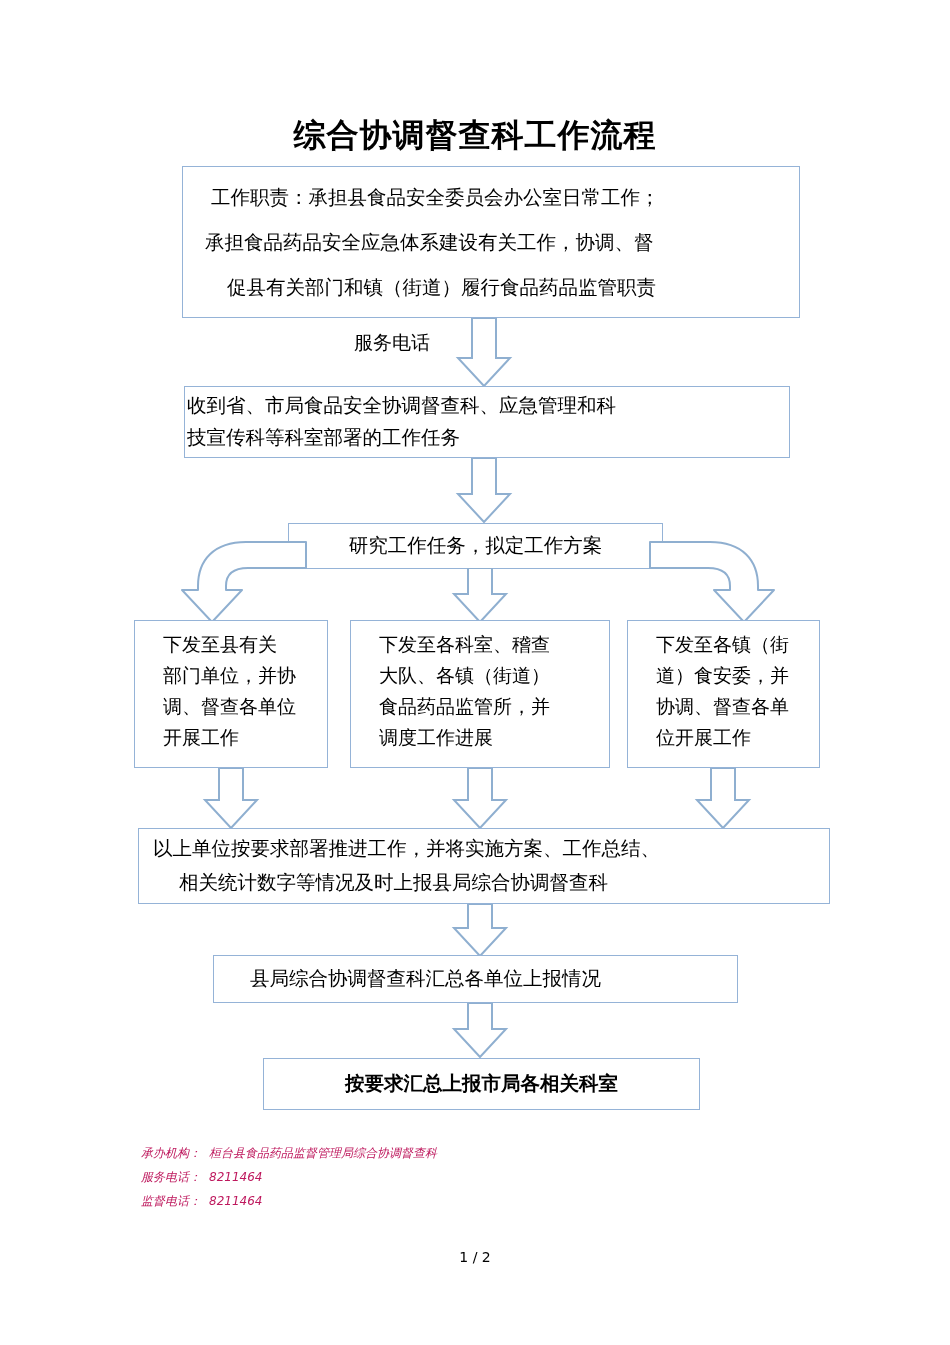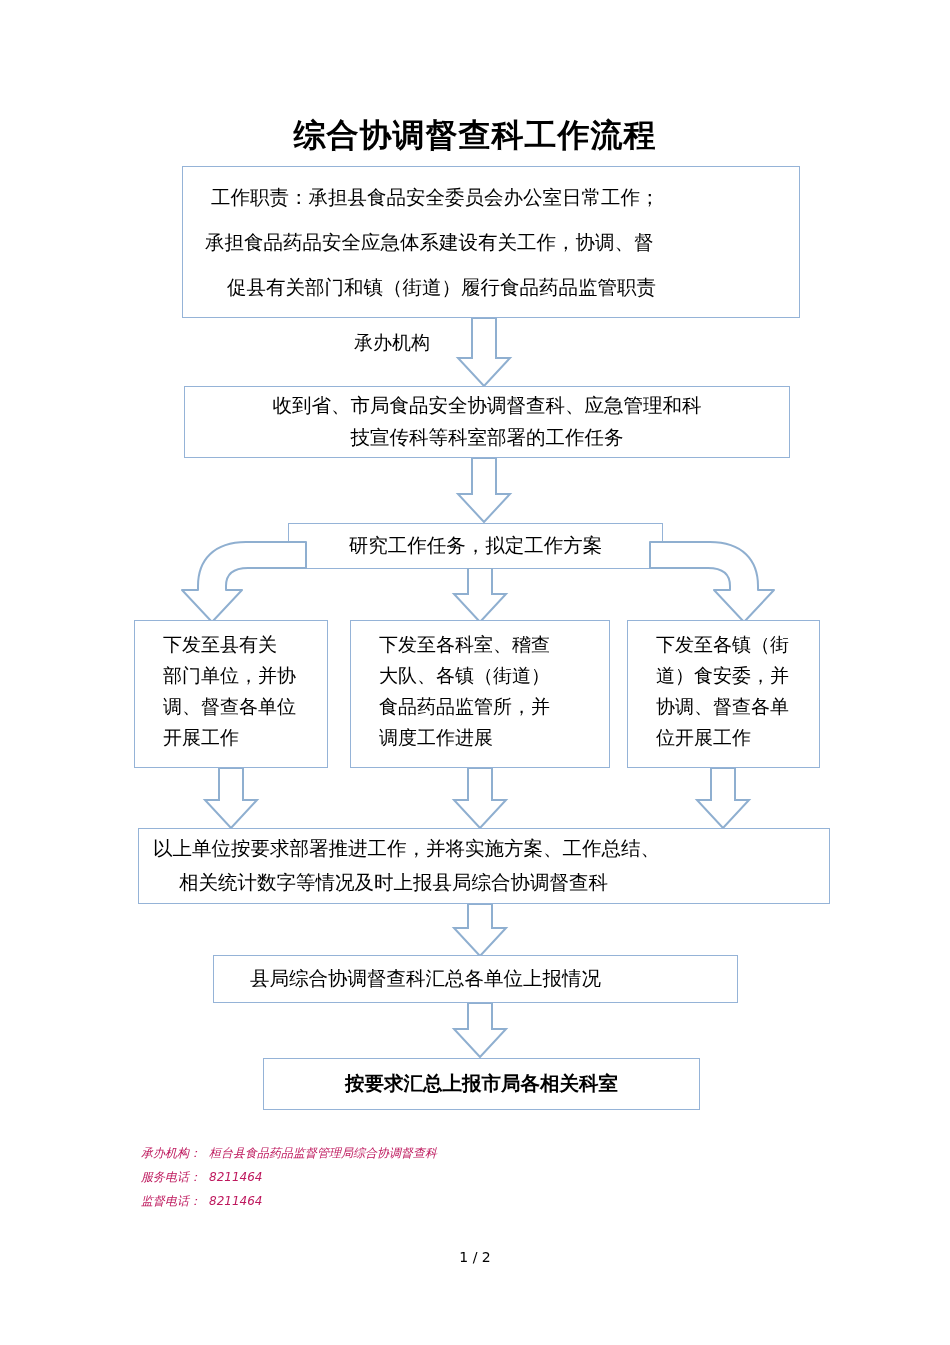--- a/index.html
+++ b/index.html
@@ -69,21 +69,20 @@
   #box-duties .ln.i2 { padding-left: 0px; }
   #box-duties .ln.i3 { padding-left: 22px; }
 
   
   #box-receive {
     left: 184px;
     top: 386px;
     width: 606px;
     height: 72px;
     padding: 4px 2px;
-    text-align: center;
   }
   #box-receive .ln { line-height: 32px; font-size: 19.5px; }
 
   
   #box-study {
     left: 288px;
     top: 523px;
     width: 375px;
     height: 46px;
     padding: 0 14px;
@@ -189,21 +188,21 @@
     <span class="ln i2">承担食品药品安全应急体系建设有关工作，协调、督</span>
     <span class="ln i3">促县有关部门和镇（街道）履行食品药品监管职责</span>
   </div>
 
   <div class="arrow" style="left:454px; top:318px;">
     <svg width="60" height="70" viewBox="0 0 60 70">
       <polygon points="18,0 42,0 42,40 56,40 30,68 4,40 18,40" fill="#ffffff" stroke="#8fafd0" stroke-width="2"></polygon>
     </svg>
   </div>
 
-  <div class="flow-label">承办机构</div>
+  <div class="flow-label">服务电话</div>
 
   <div class="node" id="box-receive">
     <span class="ln">收到省、市局食品安全协调督查科、应急管理和科</span>
     <span class="ln">技宣传科等科室部署的工作任务</span>
   </div>
 
   <div class="arrow" style="left:454px; top:458px;">
     <svg width="60" height="66" viewBox="0 0 60 66">
       <polygon points="18,0 42,0 42,36 56,36 30,64 4,36 18,36" fill="#ffffff" stroke="#8fafd0" stroke-width="2"></polygon>
     </svg>

